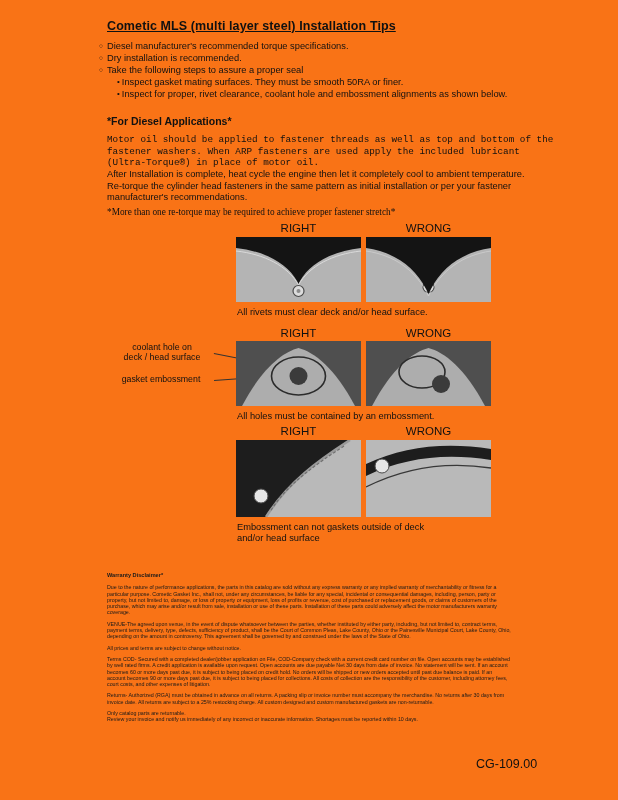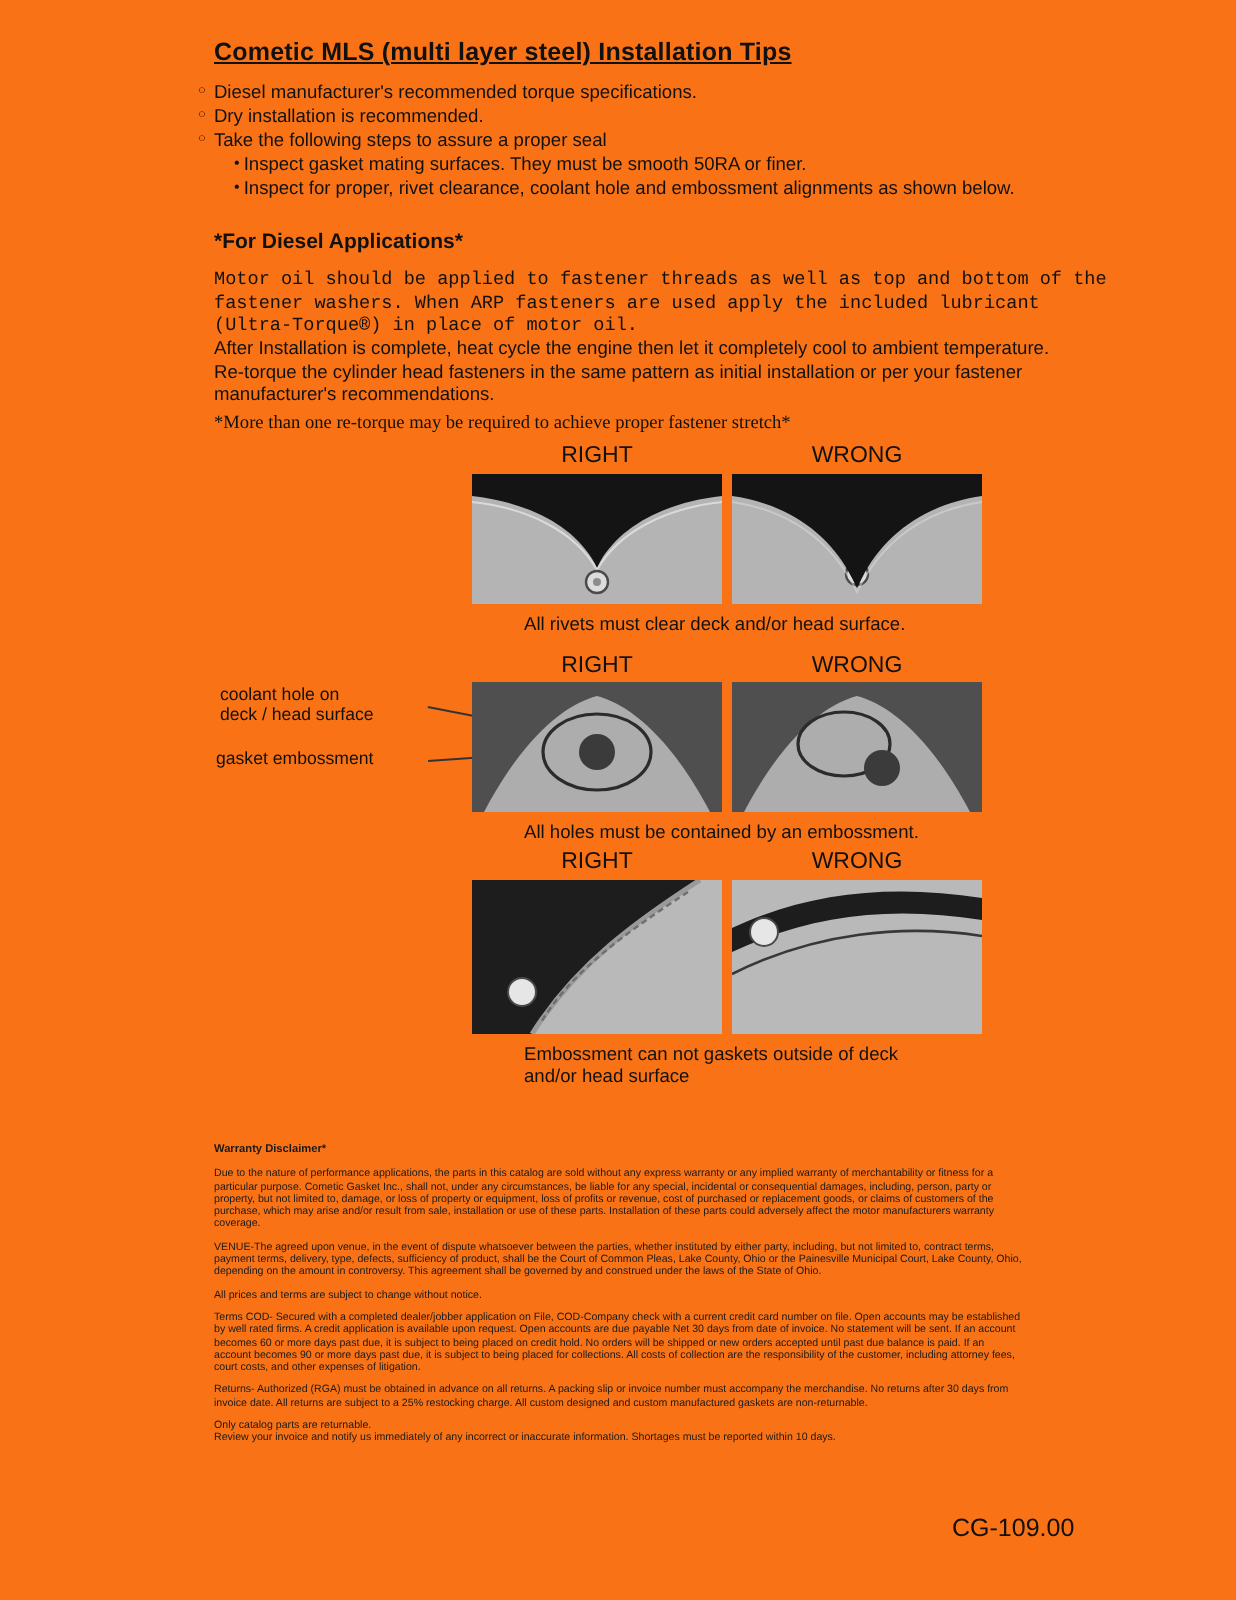--- a/index.html
+++ b/index.html
@@ -22,26 +22,26 @@
   .note  { top:207px; width:460px;font-family:Liberation Serif, serif; }
 
   .dlabel { position:absolute; width:125px; text-align:center; font-size:11.5px; color:#111; }
   .colr { left:236px; } .colw { left:366px; }
   .lab1 { top:222px; } .lab2 { top:327px; } .lab3 { top:425px; }
   .dimg { position:absolute; width:125px; overflow:hidden; line-height:0; }
   .img1 { top:237px; height:65px; }
   .img2 { top:341px; height:65px; }
   .img3 { top:440px; height:77px; }
 
-  .cap { position:absolute; font-size:9.3px; color:#111; line-height:11px;margin-left:25px; }
+  .cap { position:absolute; font-size:9.3px; color:#111; line-height:11px; }
   .cap1 { left:237px; top:307px; }
   .cap2 { left:237px; top:411px; }
   .cap3 { left:237px; top:522px; width:212px; }
 
-  .callout { position:absolute; font-size:8.8px; line-height:10px; text-align:left; color:#111; }
+  .callout { position:absolute; font-size:8.8px; line-height:10px; text-align:center; color:#111; }
   .co1 { left:110px; top:342px; width:104px; }
   .co2 { left:108px; top:374px; width:106px; }
   .coline { position:absolute; border-top:1px solid #333; transform-origin:0 0; }
   .col1 { left:214px; top:353px; width:78px; transform:rotate(11deg); }
   .col2 { left:214px; top:380px; width:56px; transform:rotate(-4deg); }
 
   .disclaimer { position:absolute; left:107px; top:572px; width:404px; font-size:5.3px; line-height:6.3px; color:#1a1a1a; }
   .disclaimer .dh { font-weight:bold; font-size:5.6px; margin-bottom:6px; }
   .disclaimer p { margin:0 0 5px 0; }
   .disclaimer p.tight { margin-bottom:0; }

